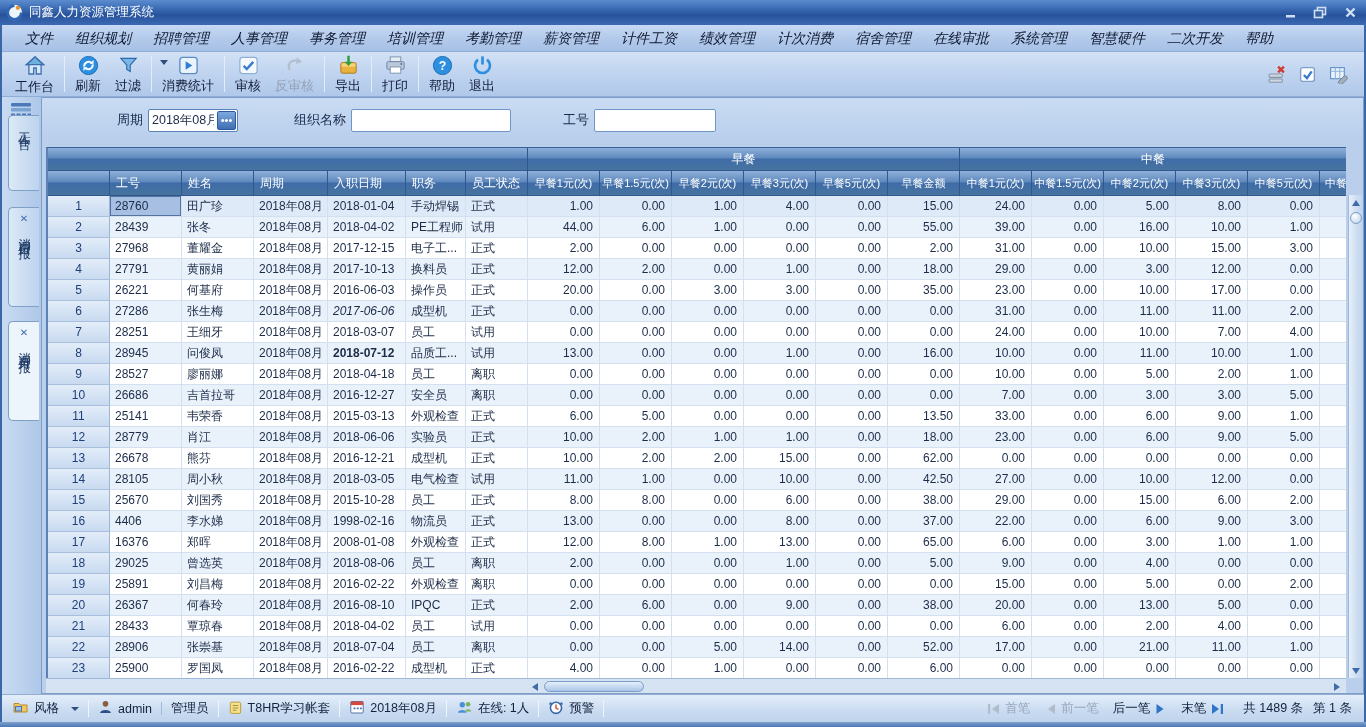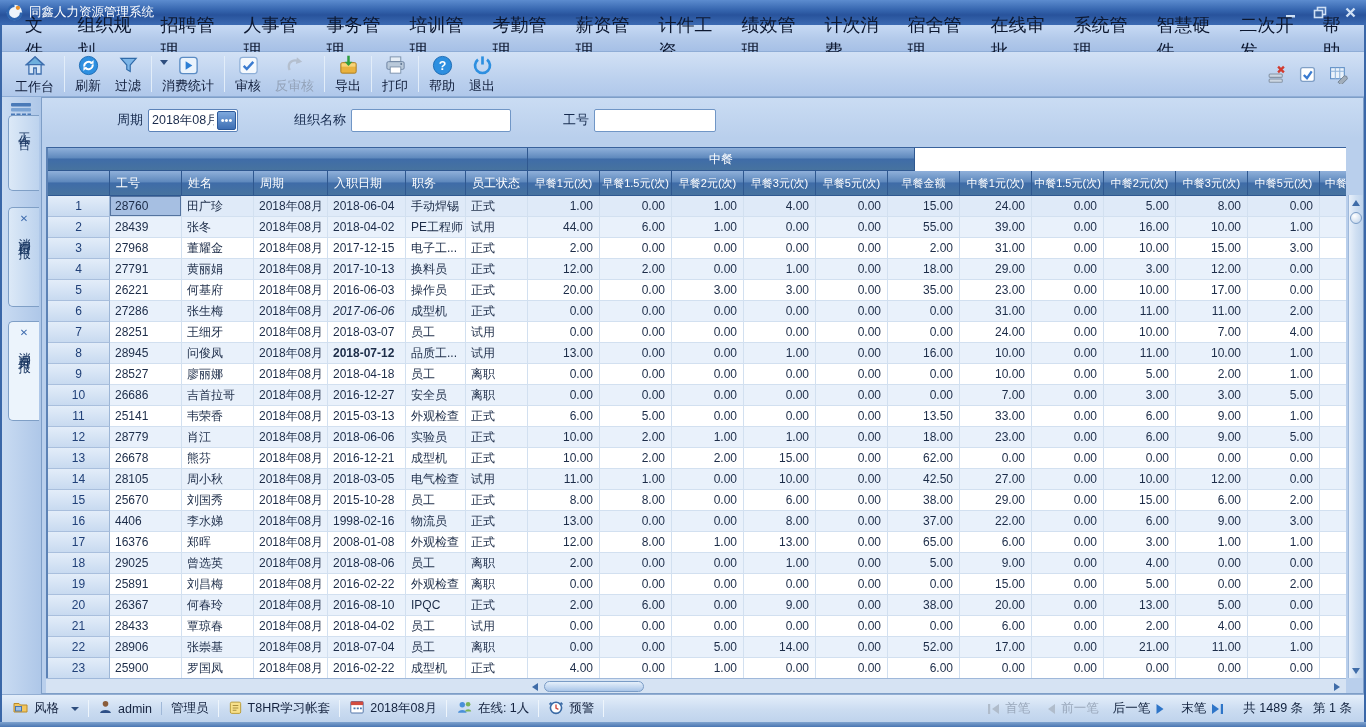--- a/index.html
+++ b/index.html
@@ -11,21 +11,21 @@
   .titlebar{position:absolute;left:0;top:0;right:0;height:25px;
     background:linear-gradient(180deg,#5c8ccf 0%,#3767b0 38%,#28539c 60%,#3b6ab2 100%);
     display:flex;align-items:center;color:#fff;font-size:12.5px;}
   .appicon{width:17px;height:17px;margin:0 6px 0 6px;display:flex;}
   .wbtns{margin-left:auto;display:flex;align-items:center;margin-right:8px;gap:14px;}
   .wbtn{width:16px;height:14px;display:flex;align-items:center;justify-content:center;cursor:default;}
   
   .menubar{position:absolute;left:2px;top:25px;right:2px;height:27px;
     background:linear-gradient(180deg,#c7daf4 0%,#b2c9ea 55%,#a6c0e6 100%);
     border-bottom:1px solid #8fadd6;display:flex;align-items:center;padding-left:12px;}
-  .menu-item{padding:0 11px;font-size:18px;color:#0d1830;line-height:26px;cursor:default;}
+  .menu-item{padding:0 11px;font-size:14px;color:#0d1830;line-height:26px;cursor:default;font-style:italic;}
   
   .toolbar{position:absolute;left:2px;top:52px;right:2px;height:45px;
     background:linear-gradient(180deg,#d2e1f5 0%,#bcd1ee 60%,#b0c8ea 100%);
     border-bottom:1px solid #8fadd6;display:flex;align-items:stretch;padding-left:6px;}
   .tbtn{display:flex;flex-direction:column;align-items:center;justify-content:flex-start;
     padding:2px 7px 1px 7px;font-size:13px;color:#101d3a;cursor:default;}
   .tbtn .ticon{height:25px;display:flex;align-items:center;}
   .tbtn.disabled{color:#93a2b8;}
   .tsep{width:1px;background:#97b1d4;border-right:1px solid #e2edf9;margin:4px 3px;}
   .caret{width:0;height:0;border-left:4px solid transparent;border-right:4px solid transparent;
@@ -350,20 +350,21 @@
         </span>
         <span class="flabel" style="margin-left:56px">组织名称</span>
         <input class="finput" style="width: 160px;" value="">
         <span class="flabel" style="margin-left:52px">工号</span>
         <input class="finput" style="width: 122px;" value="">
       </div>
 
       <div class="grid" id="grid">
           <div class="grow">
             <div class="gcell" style="width: 480px;"></div>
+            <div class="gcell" style="width: 432px;">早餐</div>
             <div class="gcell" style="width: 387px;">中餐</div>
           </div>
           <div class="hrow">
             <div class="hcell" style="width: 62px;"></div>
             <div class="hcell lh" style="width: 72px;">工号</div>
             <div class="hcell lh" style="width: 72px;">姓名</div>
             <div class="hcell lh" style="width: 74px;">周期</div>
             <div class="hcell lh" style="width: 78px;">入职日期</div>
             <div class="hcell lh" style="width: 60px;">职务</div>
             <div class="hcell lh" style="width: 62px;">员工状态</div>
@@ -378,21 +379,21 @@
             <div class="hcell colhead" style="width: 72px;">中餐2元(次)</div>
             <div class="hcell colhead" style="width: 72px;">中餐3元(次)</div>
             <div class="hcell colhead" style="width: 72px;">中餐5元(次)</div>
             <div class="hcell colhead" style="width: 27px; justify-content: flex-start; padding-left: 5px;">中餐</div>
           </div>
           <div class="drow cur">
             <div class="cell ncell" style="width: 62px;">1</div>
             <div class="cell tcell cellsel" style="width: 72px;">28760</div>
             <div class="cell tcell" style="width: 72px;">田广珍</div>
             <div class="cell tcell" style="width: 74px;">2018年08月</div>
-            <div class="cell tcell" style="width: 78px;">2018-06-04</div>
+            <div class="cell tcell" style="width: 78px;">2018-01-04</div>
             <div class="cell tcell" style="width: 60px;">手动焊锡</div>
             <div class="cell tcell" style="width: 62px;">正式</div>
             <div class="cell vcell" style="width: 72px;">1.00</div>
             <div class="cell vcell" style="width: 72px;">0.00</div>
             <div class="cell vcell" style="width: 72px;">1.00</div>
             <div class="cell vcell" style="width: 72px;">4.00</div>
             <div class="cell vcell" style="width: 72px;">0.00</div>
             <div class="cell vcell" style="width: 72px;">15.00</div>
             <div class="cell vcell" style="width: 72px;">24.00</div>
             <div class="cell vcell" style="width: 72px;">0.00</div>

